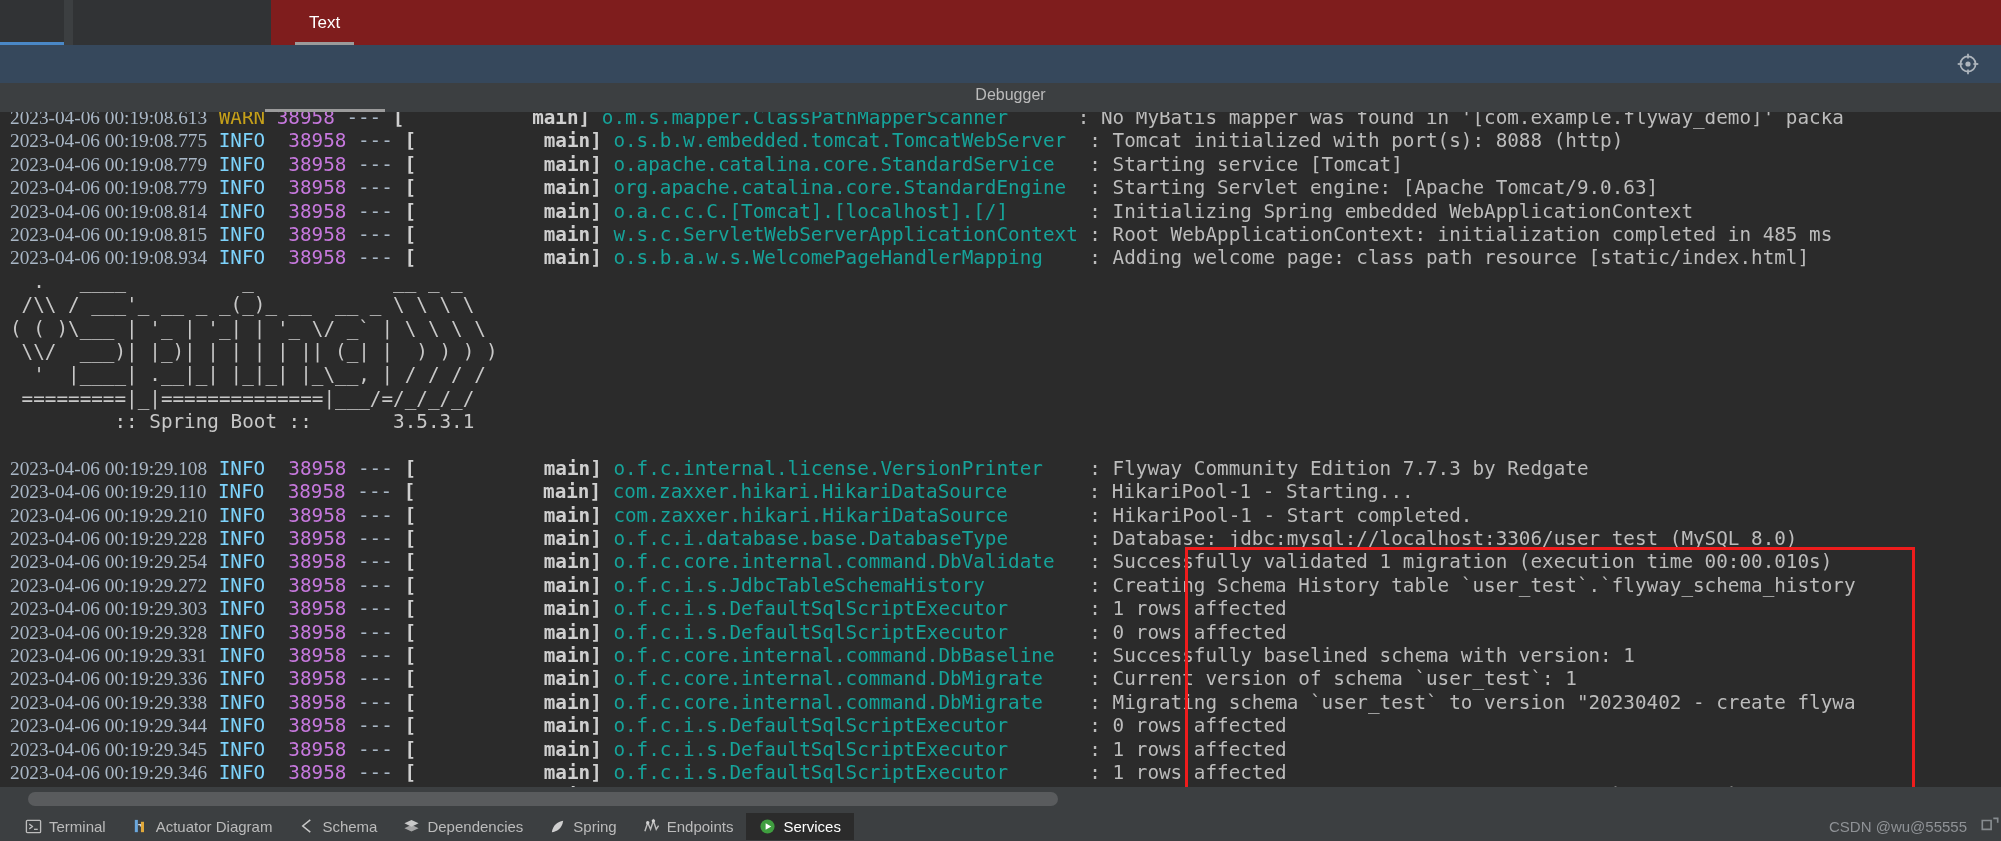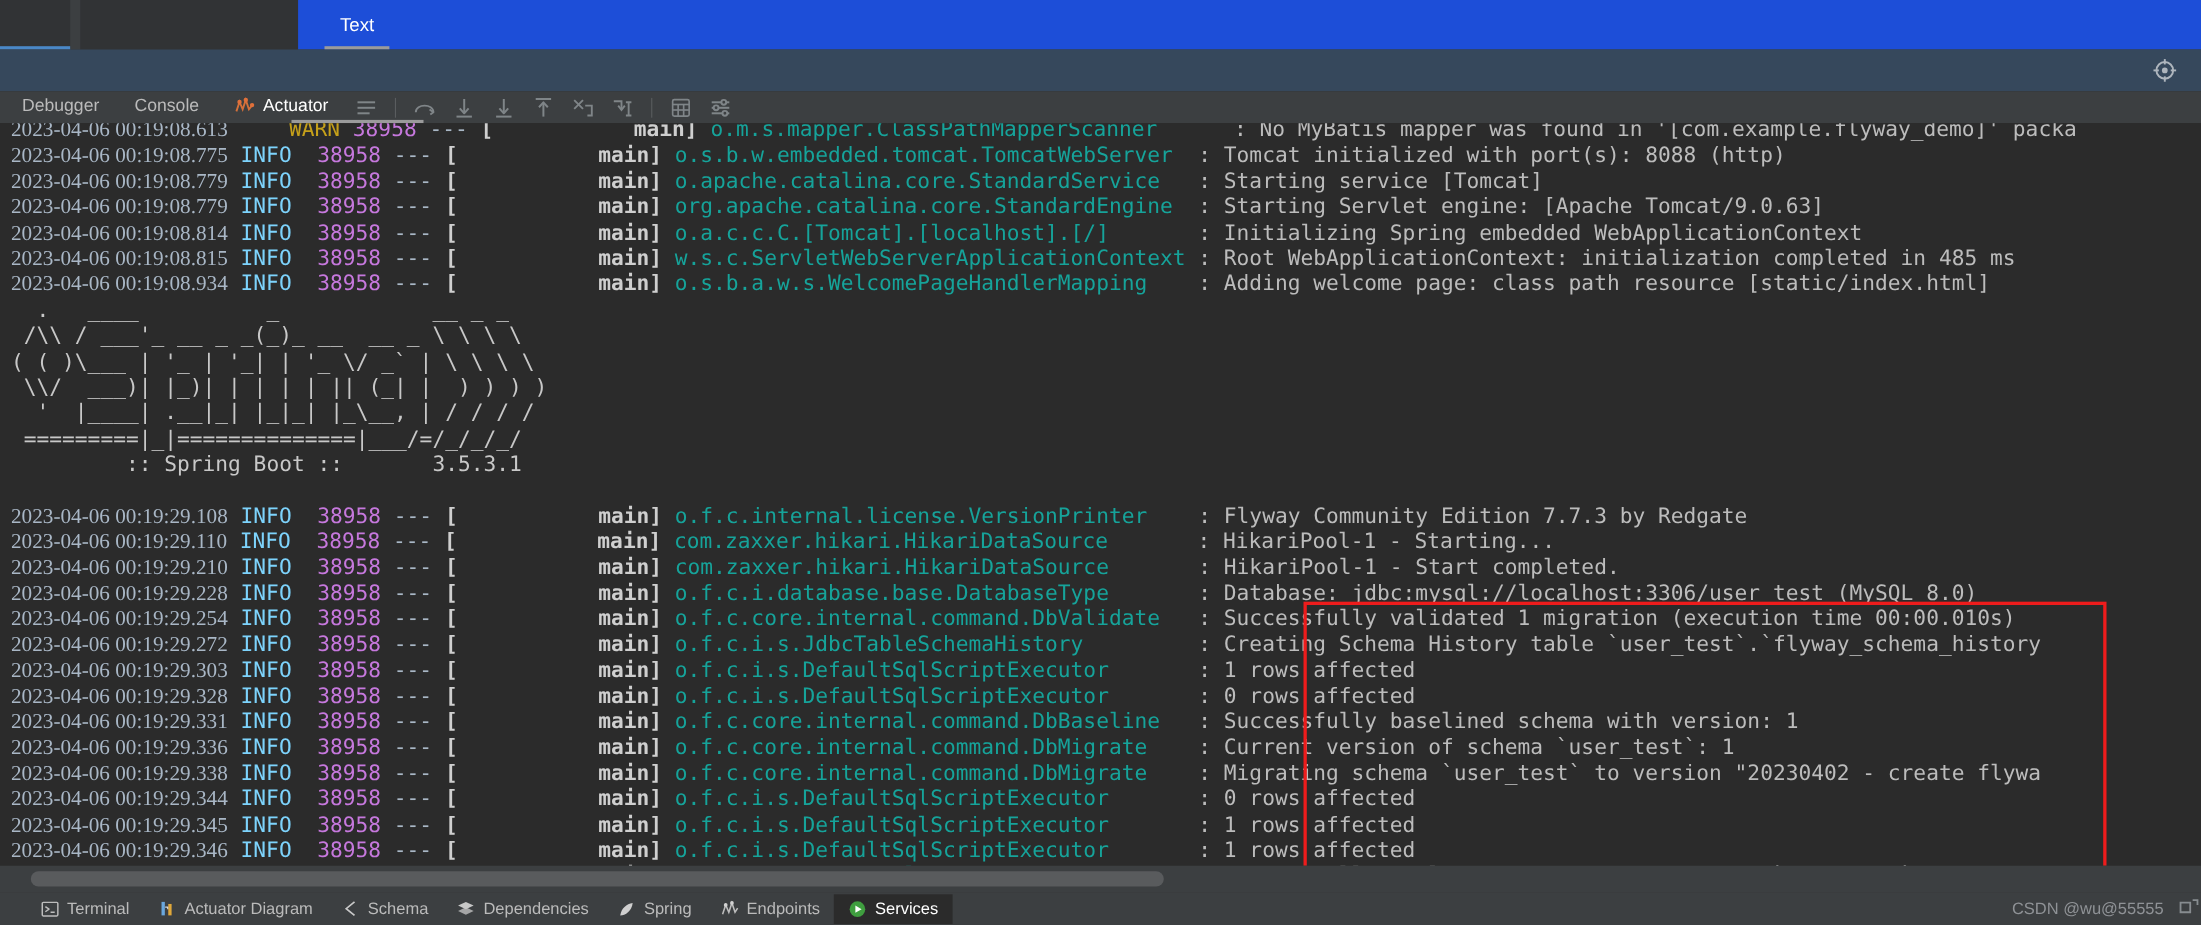--- a/index.html
+++ b/index.html
@@ -13,41 +13,41 @@
 
   
   #topbar {
     position:absolute; left:0; top:0; width:2001px; height:45px;
     background:#3c3f41;
     display:flex; align-items:stretch;
   }
   #topbar .gutter-a { width:64px; background:#313335; border-bottom:3px solid #4a88c7; }
   #topbar .gutter-b { width:9px; background:#3c3f41; }
   #topbar .gutter-c { width:198px; background:#313335; }
-  #topbar .tabs { flex:1; background:#1d4ed8; display:flex; align-items:flex-end; padding-left:24px; }
+  #topbar .tabs { flex:1; background:#7f1d1d; display:flex; align-items:flex-end; padding-left:24px; }
   .ttab {
     font-size:17px; color:#bbbbbb; padding:4px 14px 9px 14px;
     border-bottom:3px solid transparent; cursor:default; white-space:nowrap;
   }
   .ttab.active { color:#ffffff; border-bottom-color:#9b9b9b; }
 
   
   #bluebar {
     position:absolute; left:0; top:45px; width:2001px; height:38px;
     background:#36485c;
     display:flex; align-items:center; justify-content:flex-end;
     padding-right:20px;
   }
   #bluebar .gear { width:26px; height:26px; opacity:.85; }
 
   
   #runbar {
     position:absolute; left:0; top:83px; width:2001px; height:29px;
     background:#3c3f41;
-    display:flex; align-items:center; gap:0px; padding-left:4px;
+    display:flex; align-items:center; gap:0px; padding-left:20px;flex-direction:column;
   }
   .rtab {
     font-size:16px; color:#bbbbbb; padding:3px 16px 5px 16px;
     white-space:nowrap; display:flex; align-items:center; gap:7px;
   }
   .rtab.sel { color:#ffffff; }
   .rtab-underline {
     position:absolute; top:109px; left:265px; width:120px; height:3px;
     background:#9b9b9b;
   }
@@ -61,21 +61,21 @@
   }
   #loglines {
     font-family:"DejaVu Sans Mono","Liberation Mono", monospace;
     font-size:19.3px; line-height:23.4px;
     white-space:pre; position:absolute; left:10px; top:-6px;
     letter-spacing:0px;
   }
   .ln { height:23.4px; }
   .c-ts   { color:#a9b7c6;font-family:Liberation Serif, serif; }
   .c-info { color:#7dd3fc; }
-  .c-warn { color:#c5a01a;margin-left:44px; }
+  .c-warn { color:#c5a01a; }
   .c-pid  { color:#c678dd;margin-top:47px; }
   .c-dash { color:#a9b7c6; }
   .c-thr  { color:#cfcfcf;font-weight:bold; }
   .c-cls  { color:#16a39a; }
   .c-msg  { color:#bcbcbc; }
   .c-ban  { color:#c8c8c8; }
 
   
   #redbox {
     position:absolute; border:3px solid #ee1c1c; pointer-events:none;
@@ -88,21 +88,21 @@
   }
   #hscroll .track { position:absolute; left:28px; top:5px; width:1940px; height:14px; }
   #hscroll .thumb {
     position:absolute; left:28px; top:5px; width:1030px; height:14px;
     background:#595b5d; border-radius:7px;
   }
 
   
   #statusbar {
     position:absolute; left:0; top:811px; width:2001px; height:30px;
-    background:#3c3f41; display:flex; align-items:center; padding-left:24px;
+    background:#3c3f41; display:flex; align-items:center; padding-left:12px;
   }
   .sbtn {
     font-size:15px; color:#bbbbbb; padding:5px 13px;
     display:flex; align-items:center; gap:7px; white-space:nowrap;
   }
   .sbtn.active { background:#2b2b2b; color:#ffffff; }
   .sb-spacer { flex:1; }
   #watermark {
     font-size:15px; color:#8f9296; padding-right:12px; white-space:nowrap;
     font-family:"Liberation Sans", sans-serif;

